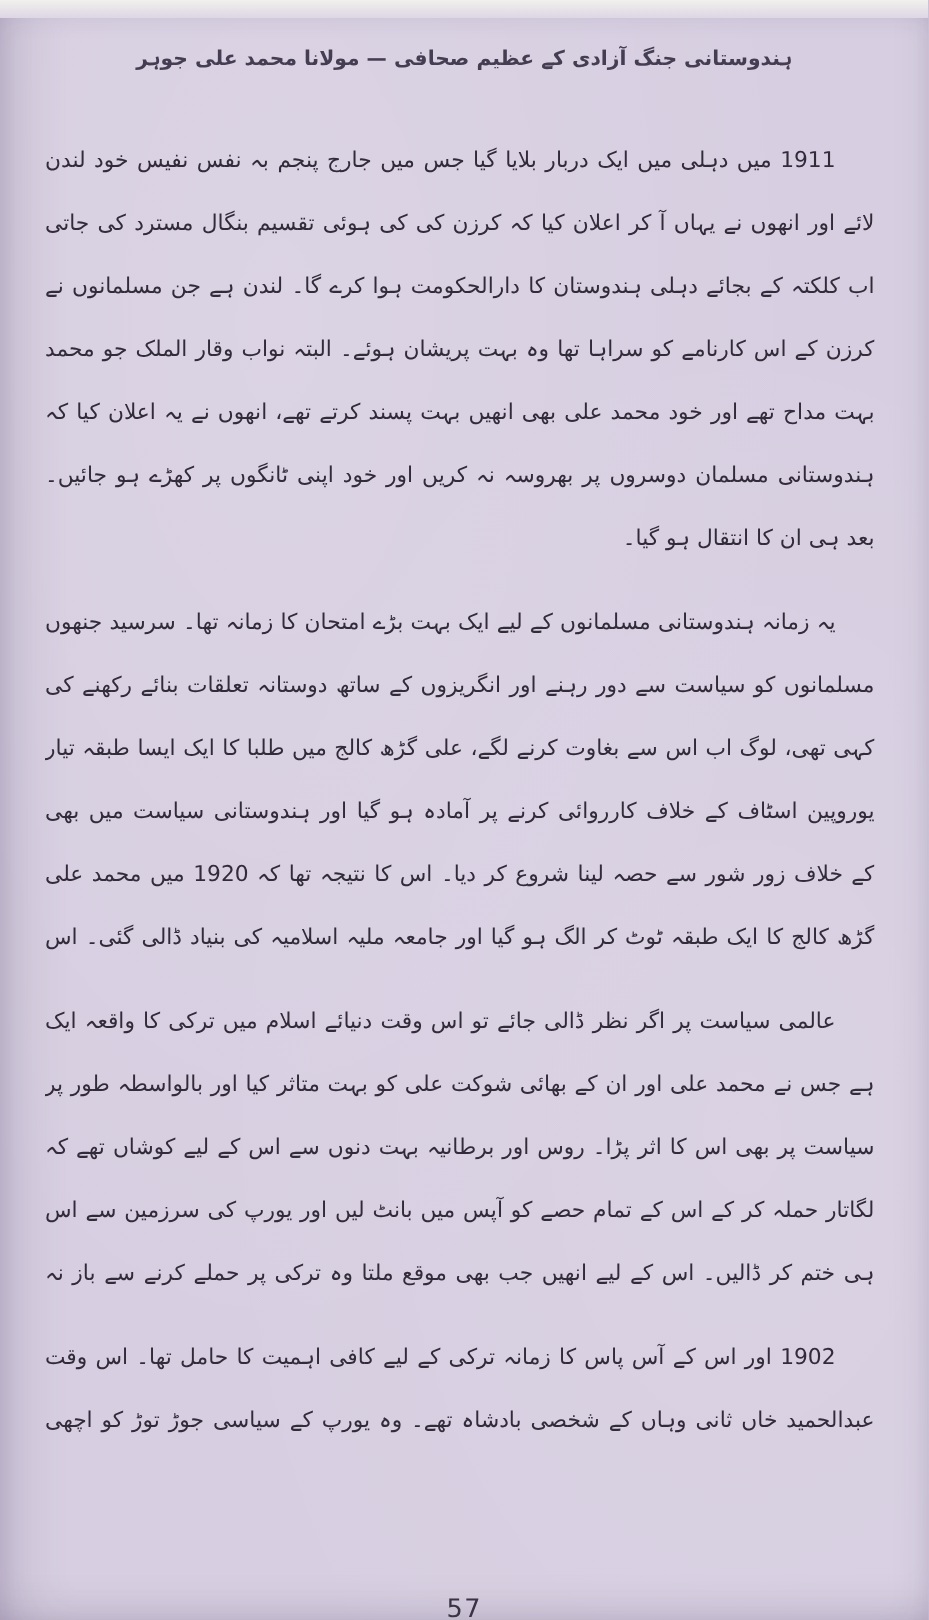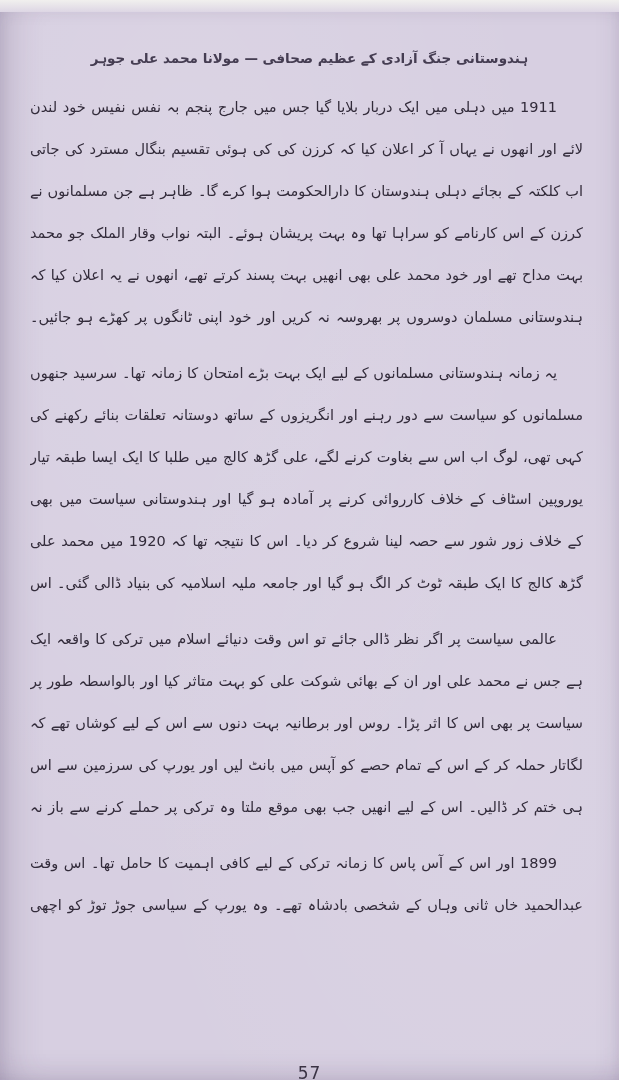--- a/index.html
+++ b/index.html
@@ -35,21 +35,20 @@
   .header {
     position: absolute;
     top: 30px;
     left: 0; right: 0;
     text-align: center;
     direction: rtl;
     font-size: 13.5px;
     font-weight: bold;
     color: #453d52;
     letter-spacing: 0.2px;
-    margin-top: 20px;
   }
   .text-block {
     position: absolute;
     top: 86px;
     left: 30px;
     right: 36px;
     direction: rtl;
     color: #322b3a;
     font-size: 14.5px;
   }
@@ -77,39 +76,40 @@
 </head>
 <body>
 
 <div class="page">
   <div class="top-strip"></div>
   <div class="header">ہندوستانی جنگ آزادی کے عظیم صحافی — مولانا محمد علی جوہر</div>
   <div class="text-block">
       <div class="para">
         <div class="line first">1911 میں دہلی میں ایک دربار بلایا گیا جس میں جارج پنجم بہ نفس نفیس خود لندن سے تشریف</div>
         <div class="line">لائے اور انھوں نے یہاں آ کر اعلان کیا کہ کرزن کی کی ہوئی تقسیم بنگال مسترد کی جاتی ہے اور</div>
-        <div class="line">اب کلکتہ کے بجائے دہلی ہندوستان کا دارالحکومت ہوا کرے گا۔ ظاہر ہے جن مسلمانوں نے</div>
+        <div class="line">اب کلکتہ کے بجائے دہلی ہندوستان کا دارالحکومت ہوا کرے گا۔ لندن ہے جن مسلمانوں نے</div>
         <div class="line">کرزن کے اس کارنامے کو سراہا تھا وہ بہت پریشان ہوئے۔ البتہ نواب وقار الملک جو محمد علی کے</div>
         <div class="line">بہت مداح تھے اور خود محمد علی بھی انھیں بہت پسند کرتے تھے، انھوں نے یہ اعلان کیا کہ اب</div>
         <div class="line">ہندوستانی مسلمان دوسروں پر بھروسہ نہ کریں اور خود اپنی ٹانگوں پر کھڑے ہو جائیں۔ کچھ دنوں</div>
+        <div class="line last">بعد ہی ان کا انتقال ہو گیا۔</div>
       </div>
       <div class="para">
         <div class="line first">یہ زمانہ ہندوستانی مسلمانوں کے لیے ایک بہت بڑے امتحان کا زمانہ تھا۔ سرسید جنھوں نے</div>
         <div class="line">مسلمانوں کو سیاست سے دور رہنے اور انگریزوں کے ساتھ دوستانہ تعلقات بنائے رکھنے کی بات</div>
         <div class="line">کہی تھی، لوگ اب اس سے بغاوت کرنے لگے، علی گڑھ کالج میں طلبا کا ایک ایسا طبقہ تیار ہو گیا جو</div>
         <div class="line">یوروپین اسٹاف کے خلاف کارروائی کرنے پر آمادہ ہو گیا اور ہندوستانی سیاست میں بھی انگریزوں</div>
         <div class="line">کے خلاف زور شور سے حصہ لینا شروع کر دیا۔ اس کا نتیجہ تھا کہ 1920 میں محمد علی کی قیادت میں علی</div>
         <div class="line">گڑھ کالج کا ایک طبقہ ٹوٹ کر الگ ہو گیا اور جامعہ ملیہ اسلامیہ کی بنیاد ڈالی گئی۔ اس کا ذکر تفصیل</div>
       </div>
       <div class="para">
         <div class="line first">عالمی سیاست پر اگر نظر ڈالی جائے تو اس وقت دنیائے اسلام میں ترکی کا واقعہ ایک بڑا واقعہ</div>
         <div class="line">ہے جس نے محمد علی اور ان کے بھائی شوکت علی کو بہت متاثر کیا اور بالواسطہ طور پر ہندوستانی</div>
         <div class="line">سیاست پر بھی اس کا اثر پڑا۔ روس اور برطانیہ بہت دنوں سے اس کے لیے کوشاں تھے کہ ترکی پر</div>
         <div class="line">لگاتار حملہ کر کے اس کے تمام حصے کو آپس میں بانٹ لیں اور یورپ کی سرزمین سے اس کا نام و وجود</div>
         <div class="line last">ہی ختم کر ڈالیں۔ اس کے لیے انھیں جب بھی موقع ملتا وہ ترکی پر حملے کرنے سے باز نہ آتے۔</div>
       </div>
       <div class="para">
-        <div class="line first">1899 اور اس کے آس پاس کا زمانہ ترکی کے لیے کافی اہمیت کا حامل تھا۔ اس وقت</div>
+        <div class="line first">1902 اور اس کے آس پاس کا زمانہ ترکی کے لیے کافی اہمیت کا حامل تھا۔ اس وقت</div>
         <div class="line last">عبدالحمید خاں ثانی وہاں کے شخصی بادشاہ تھے۔ وہ یورپ کے سیاسی جوڑ توڑ کو اچھی طرح سمجھتے تھے</div>
       </div>
     </div>
   <div class="page-number">57</div>
 </div>
 
 </body></html>

